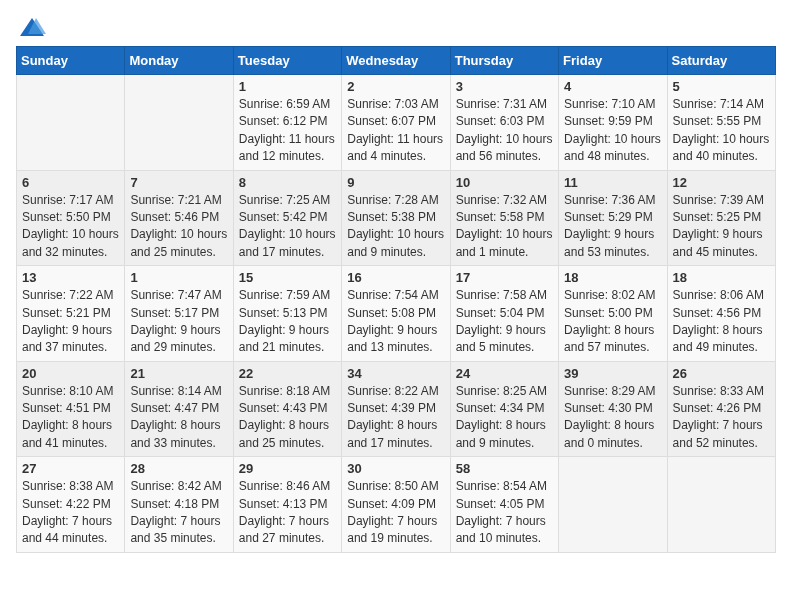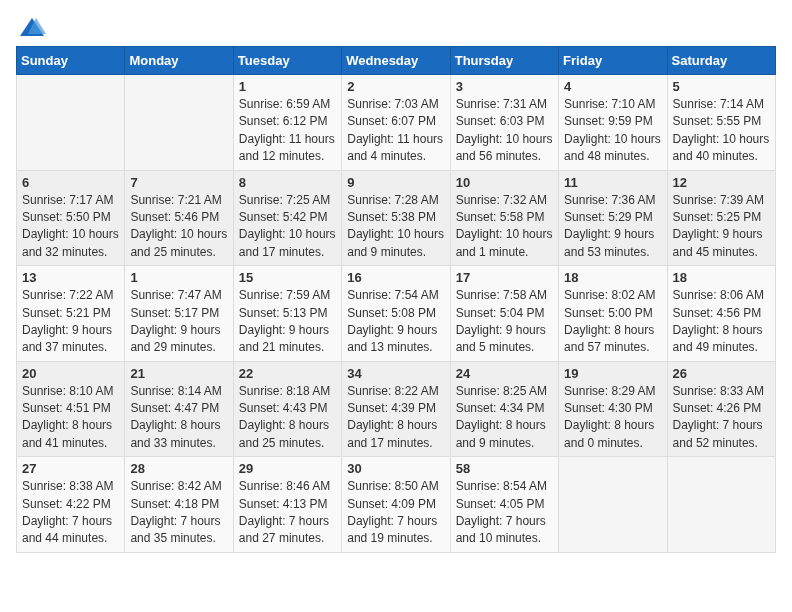--- a/index.html
+++ b/index.html
@@ -293,21 +293,21 @@
 and 17 minutes.</div>
         </td>
         <td>
           <span class="day-num">24</span>
           <div class="day-detail">Sunrise: 8:25 AM
 Sunset: 4:34 PM
 Daylight: 8 hours
 and 9 minutes.</div>
         </td>
         <td>
-          <span class="day-num">19</span>
+          <span class="day-num">39</span>
           <div class="day-detail">Sunrise: 8:29 AM
 Sunset: 4:30 PM
 Daylight: 8 hours
 and 0 minutes.</div>
         </td>
         <td>
           <span class="day-num">26</span>
           <div class="day-detail">Sunrise: 8:33 AM
 Sunset: 4:26 PM
 Daylight: 7 hours

